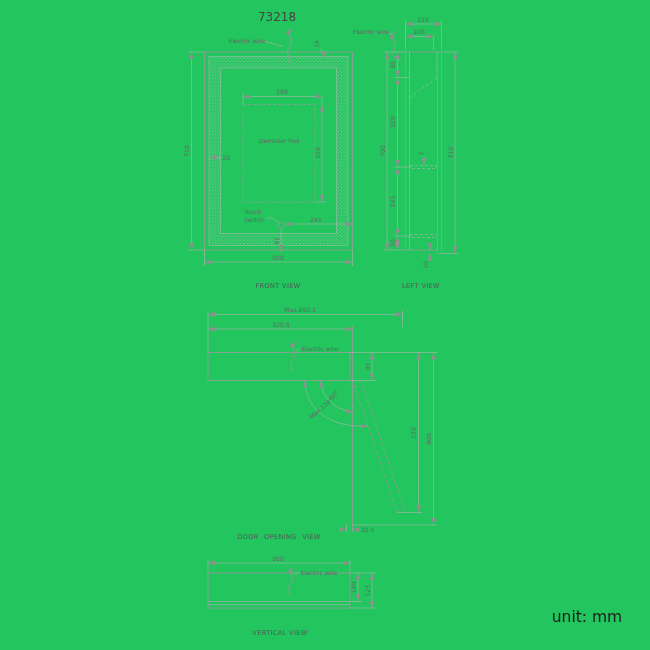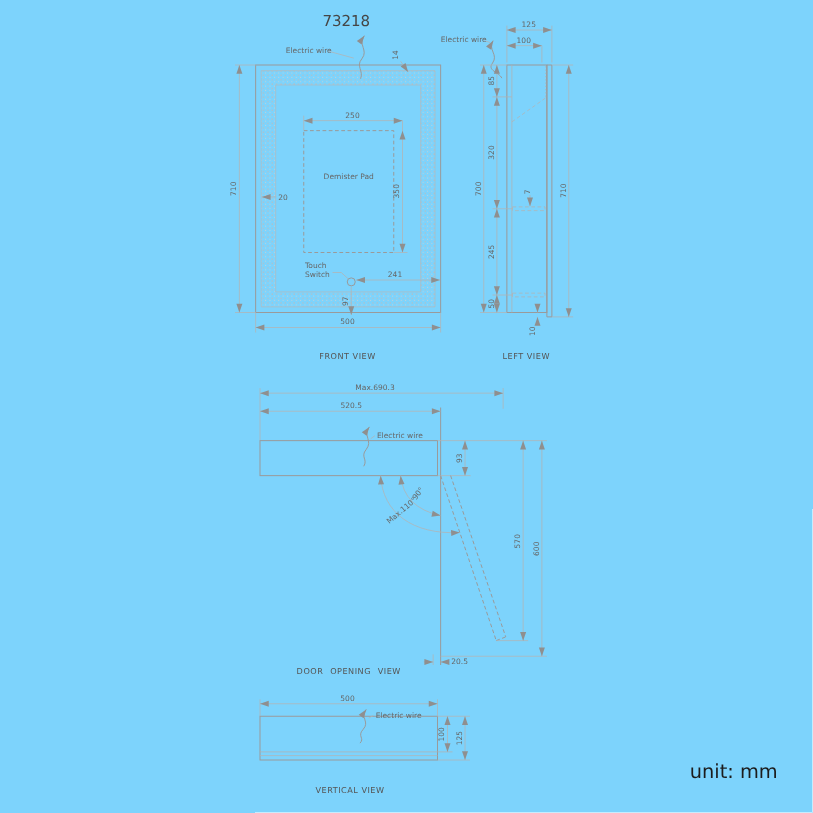--- a/index.html
+++ b/index.html
@@ -1,16 +1,16 @@
 <!DOCTYPE html>
 <html><head>
 <meta charset="utf-8">
 <style>
   html,body{margin:0;padding:0;background:#ffffff;}
-  #canvas{position:relative;width:650px;height:650px;background:#7dd3fc;overflow:hidden;
+  #canvas{position:relative;width:650px;height:650px;background:#22c55e;overflow:hidden;
           font-family:"DejaVu Sans", sans-serif;}
   svg text{font-family:"DejaVu Sans", sans-serif;fill:#666;}
   .t6{font-size:6px;}
   .t7{font-size:6.5px;fill:#555;letter-spacing:.4px;}
   .ws{word-spacing:3px;}
   .ttl{font-size:12px;fill:#454545;}
   .unit{font-size:15.5px;fill:#1c1c1c;}
   .ln{stroke:#9a9a9a;stroke-width:.8;fill:none;}
   .lt{stroke:#b3b3b3;stroke-width:.6;fill:none;}
   .dsh{stroke-dasharray:3,2;}

